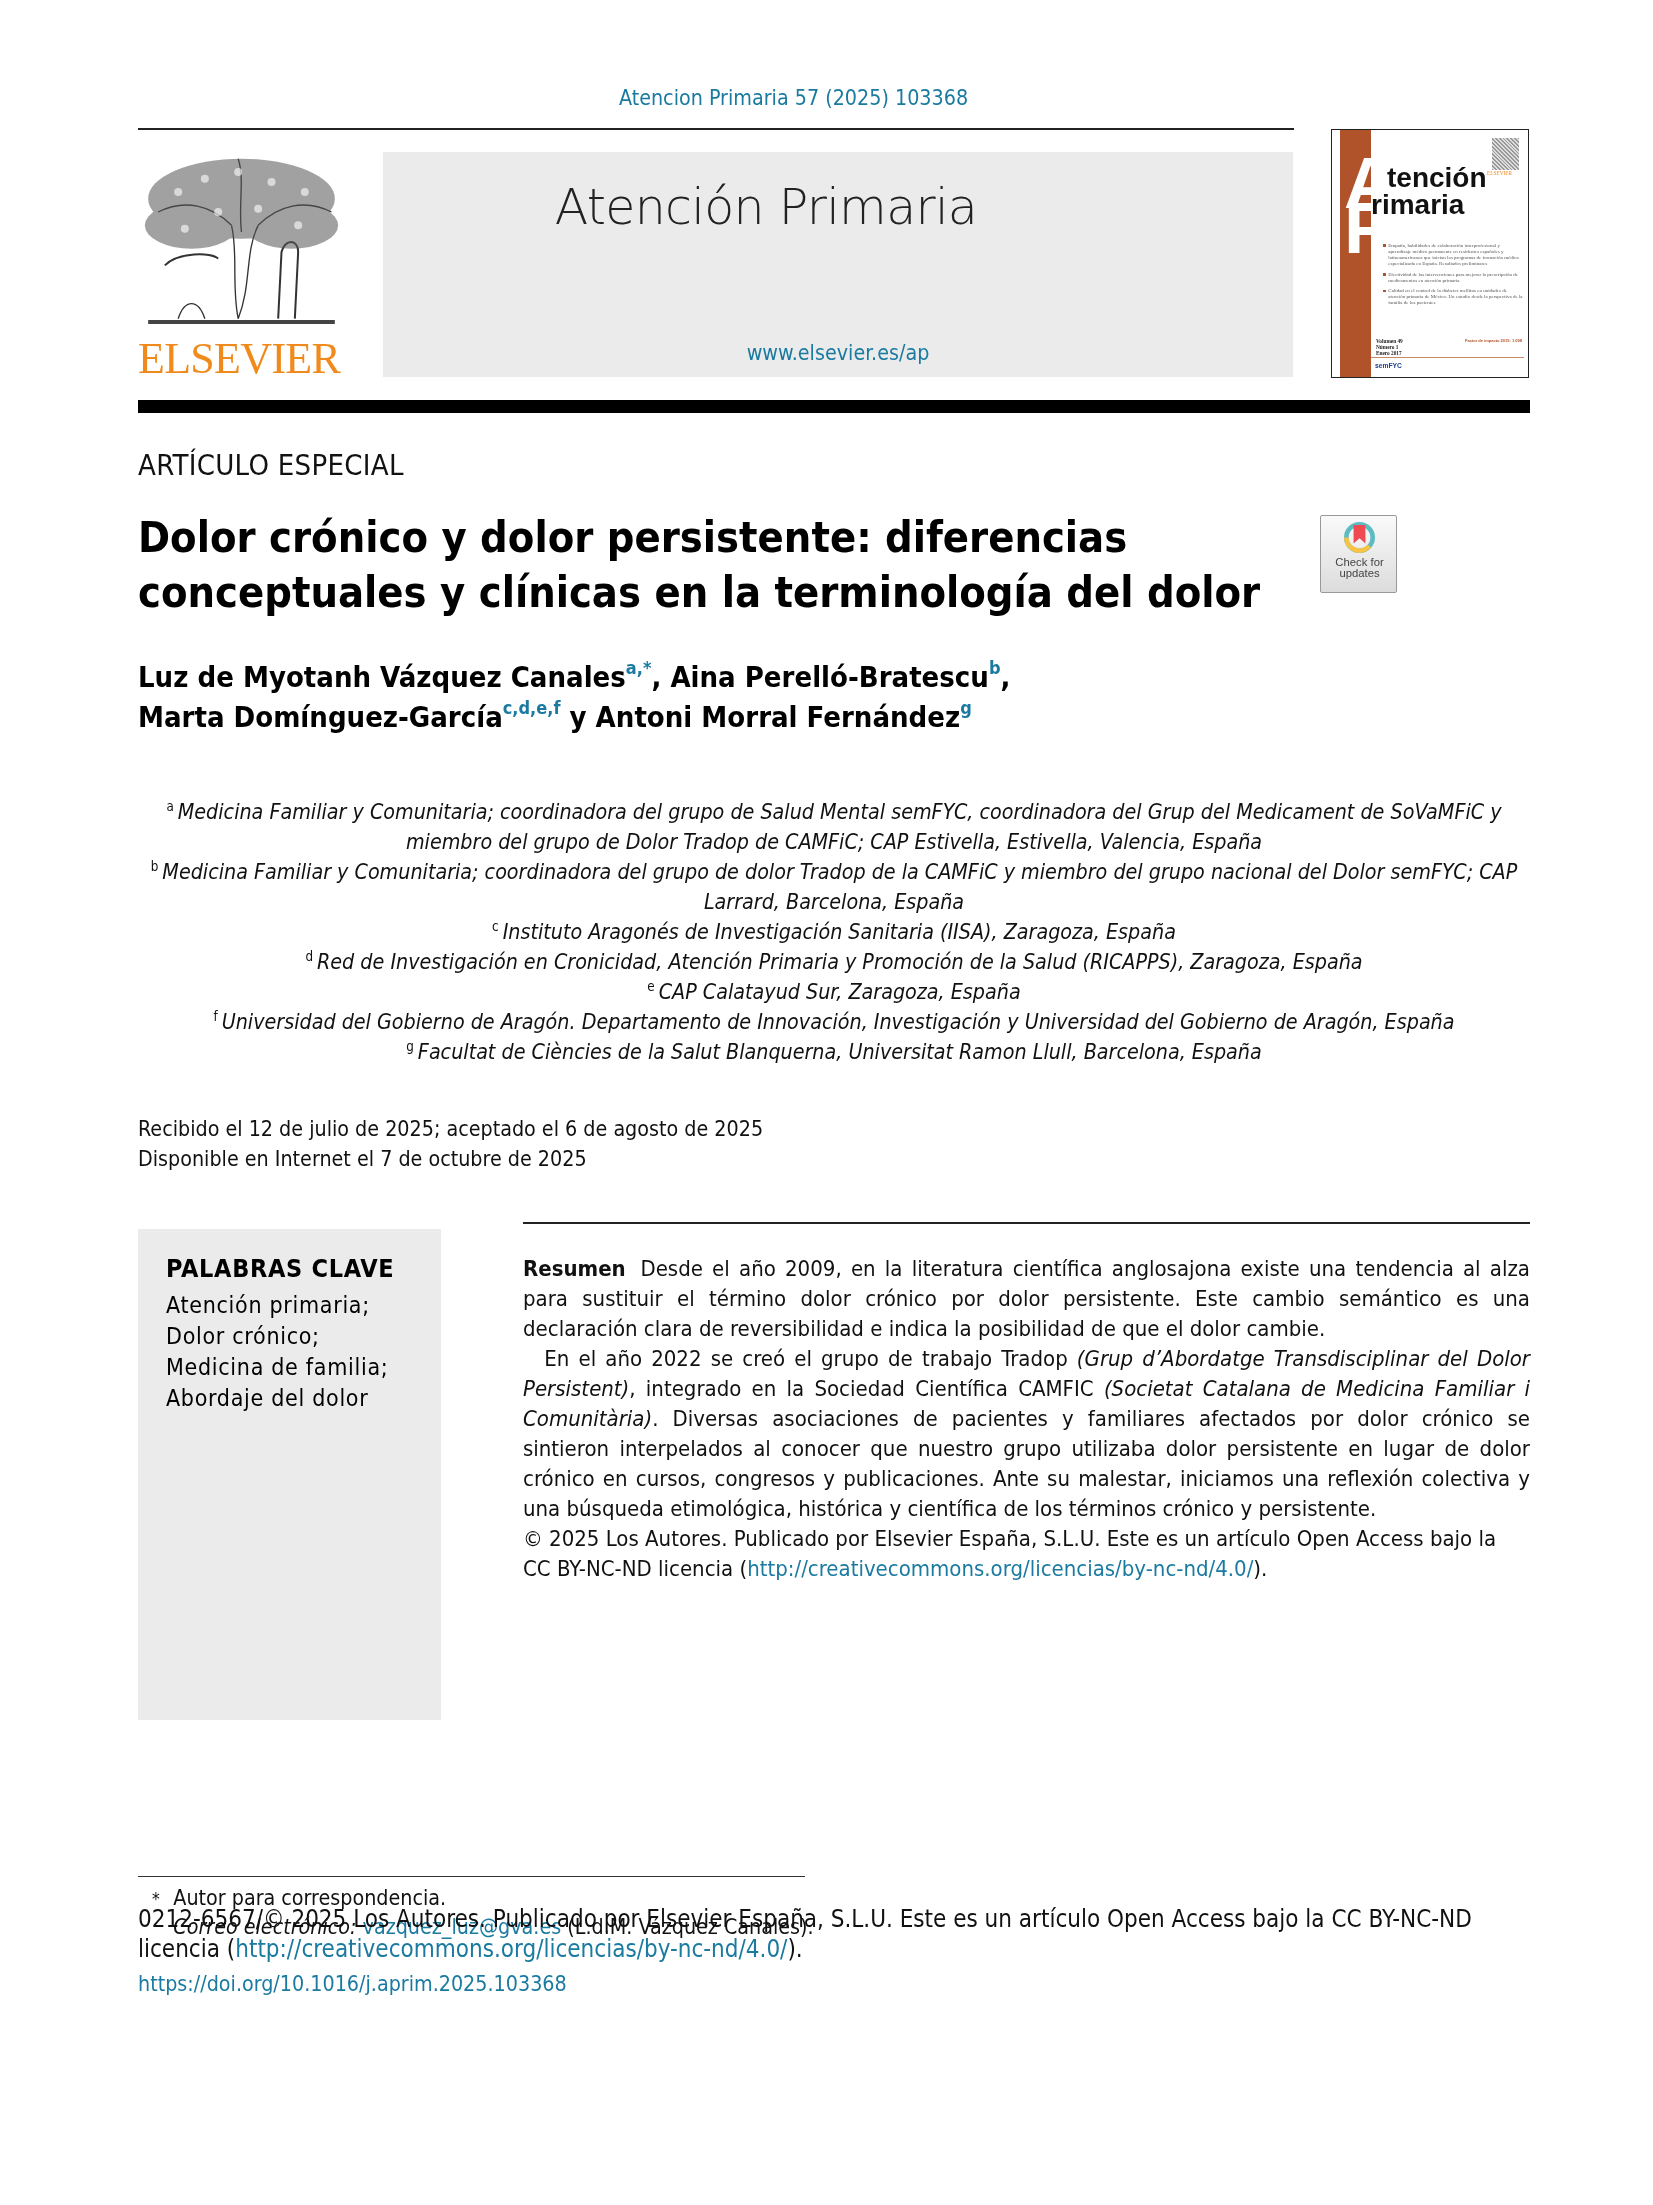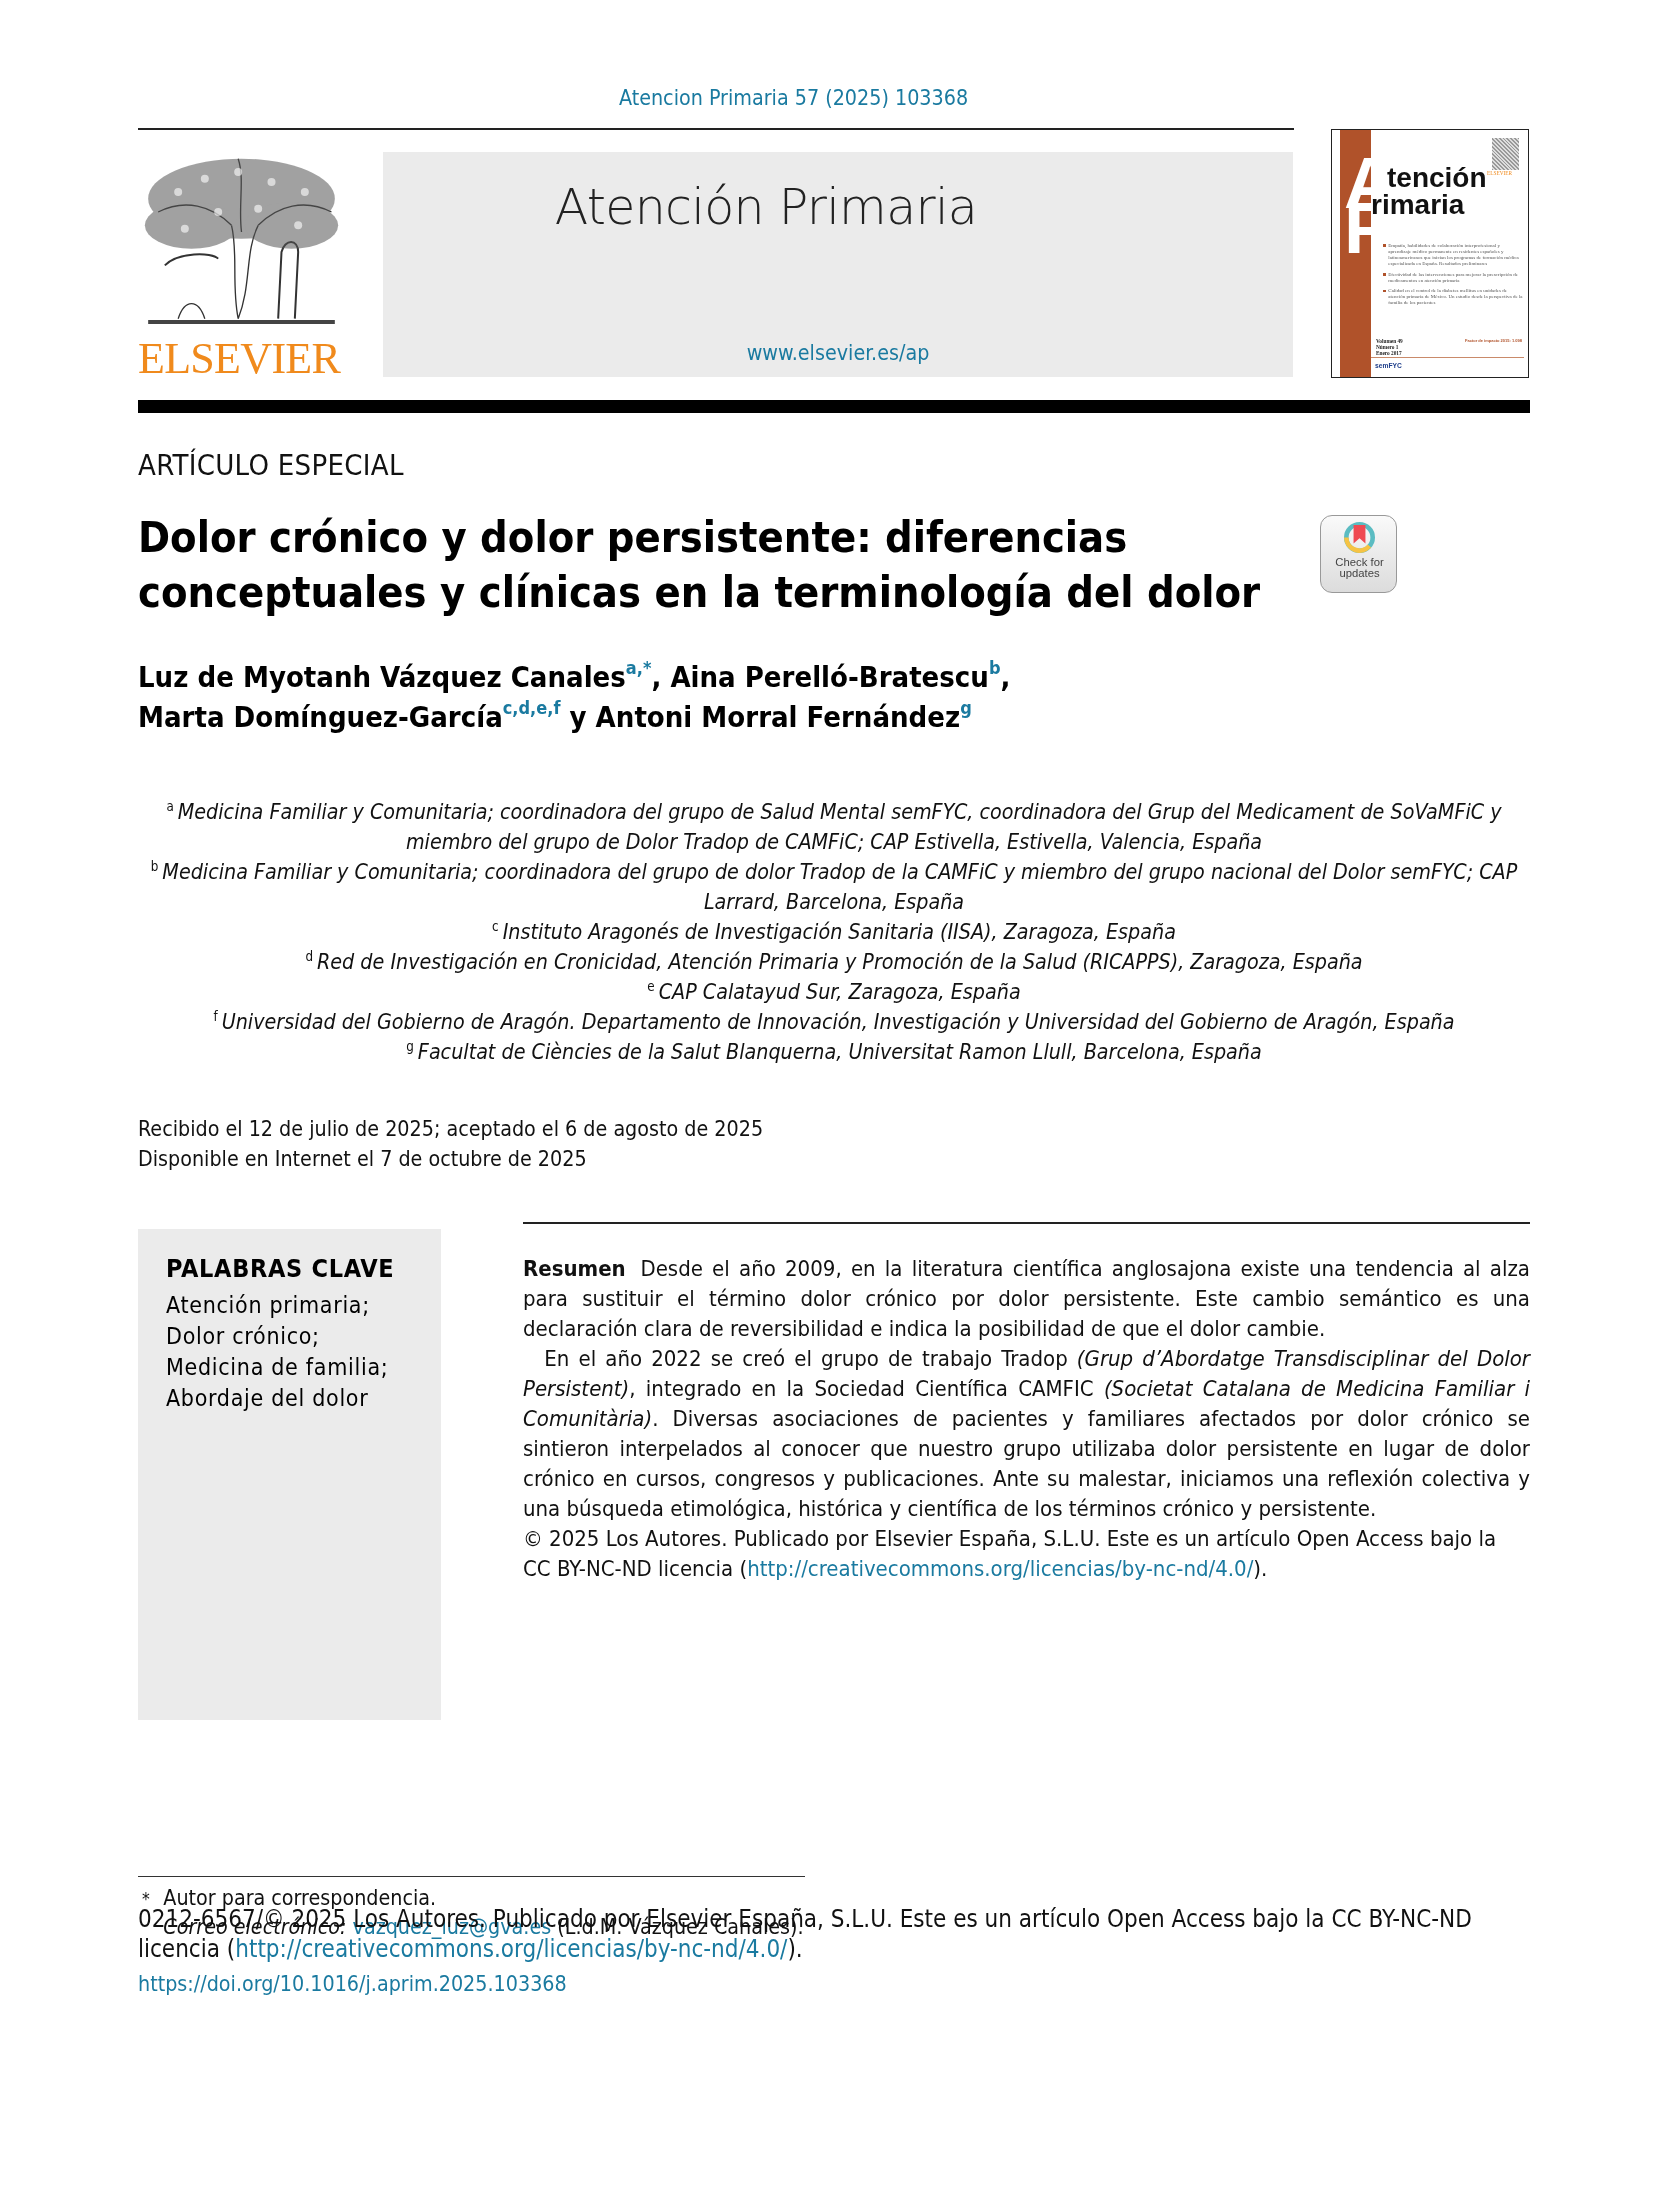--- a/index.html
+++ b/index.html
@@ -37,21 +37,21 @@
   .cover-vol { left:44px; top:208px; font-size:5.3px; line-height:6px; font-weight:bold; color:#222; white-space:pre-line; font-family:"Liberation Serif",serif; }
   .cover-impact { left:133px; top:208px; font-size:4px; color:#b0522a; font-weight:bold; font-family:"Liberation Sans",sans-serif; }
   .cover-rule { left:39px; top:227px; width:153px; height:0.7px; background:#c98a6a; }
   .cover-semfyc { left:43px; top:232px; font-size:6.7px; font-weight:bold; color:#1d3d8a; font-family:"Liberation Sans",sans-serif; }
 
   .thick-bar { left:138px; top:400px; width:1392px; height:13.3px; background:#000; }
 
   
   .article-type { left:138px; top:448px; font-size:29px; color:#111; letter-spacing:0.3px; }
   .title { left:138px; top:510px; width:1134px; font-weight:bold; font-size:43px; line-height:55px; color:#000; }
-  .badge { left:1320px; top:515px; width:77px; height:78px; border:0.7px solid #999; border-radius:12px;
+  .badge { left:1320px; top:515px; width:77px; height:78px; border:0.7px solid #999; border-radius:2px;
            background:linear-gradient(#fafafa,#dcdcdc); box-sizing:border-box; }
   .badge-text { left:0; top:41px; width:77px; text-align:center; font-family:"Liberation Sans",sans-serif; font-size:11.3px; line-height:11.3px; color:#444; }
 
   .authors { left:138px; top:657px; width:1334px; font-weight:bold; font-size:29px; line-height:40px; }
   .authors sup { color:#1a7aa0; font-size:18px; position:relative; top:-2.7px; vertical-align:super; line-height:0; }
 
   .affils { left:138px; top:797px; width:1392px; font-style:italic; font-size:21.3px; line-height:30px; color:#111;text-align:center; }
   .affil { display:block; }
   .affil sup { font-style:normal; font-size:13.3px; vertical-align:super; line-height:0; margin-right:4px; }
 
@@ -66,21 +66,21 @@
   
   .abs-rule { left:523px; top:1222px; width:1007px; height:2px; background:#222; }
   .abstract { left:523px; top:1254px; width:1007px; font-size:22px; line-height:30px; color:#111; text-align:justify; }
   .abstract p { margin:0; }
   .abstract p.indent { text-indent:21.3px; }
   .abstract .label { font-weight:bold; margin-right:14.7px; }
   .abstract em { font-style:italic; }
 
   
   .fn-rule { left:138px; top:1876px; width:667px; height:1.3px; background:#333; }
-  .fn { left:142px; top:1884px; font-size:21.3px; line-height:28px; color:#111; }
+  .fn { left:152px; top:1884px; font-size:21.3px; line-height:28px; color:#111; }
   .fn .star { display:inline-block; width:21.3px; font-size:17.3px; }
   .fn .indent { padding-left:21.3px; }
   .doi { left:138px; top:1971px; font-size:21.3px; color:#1a7aa0; }
   .license { left:138px; top:1904px; width:1392px; font-size:24px; line-height:30px; color:#111; }
 </style>
 </head>
 <body>
 
 <div class="abs running-head">Atencion Primaria 57 (2025) 103368</div>
 <div class="abs top-rule"></div>

